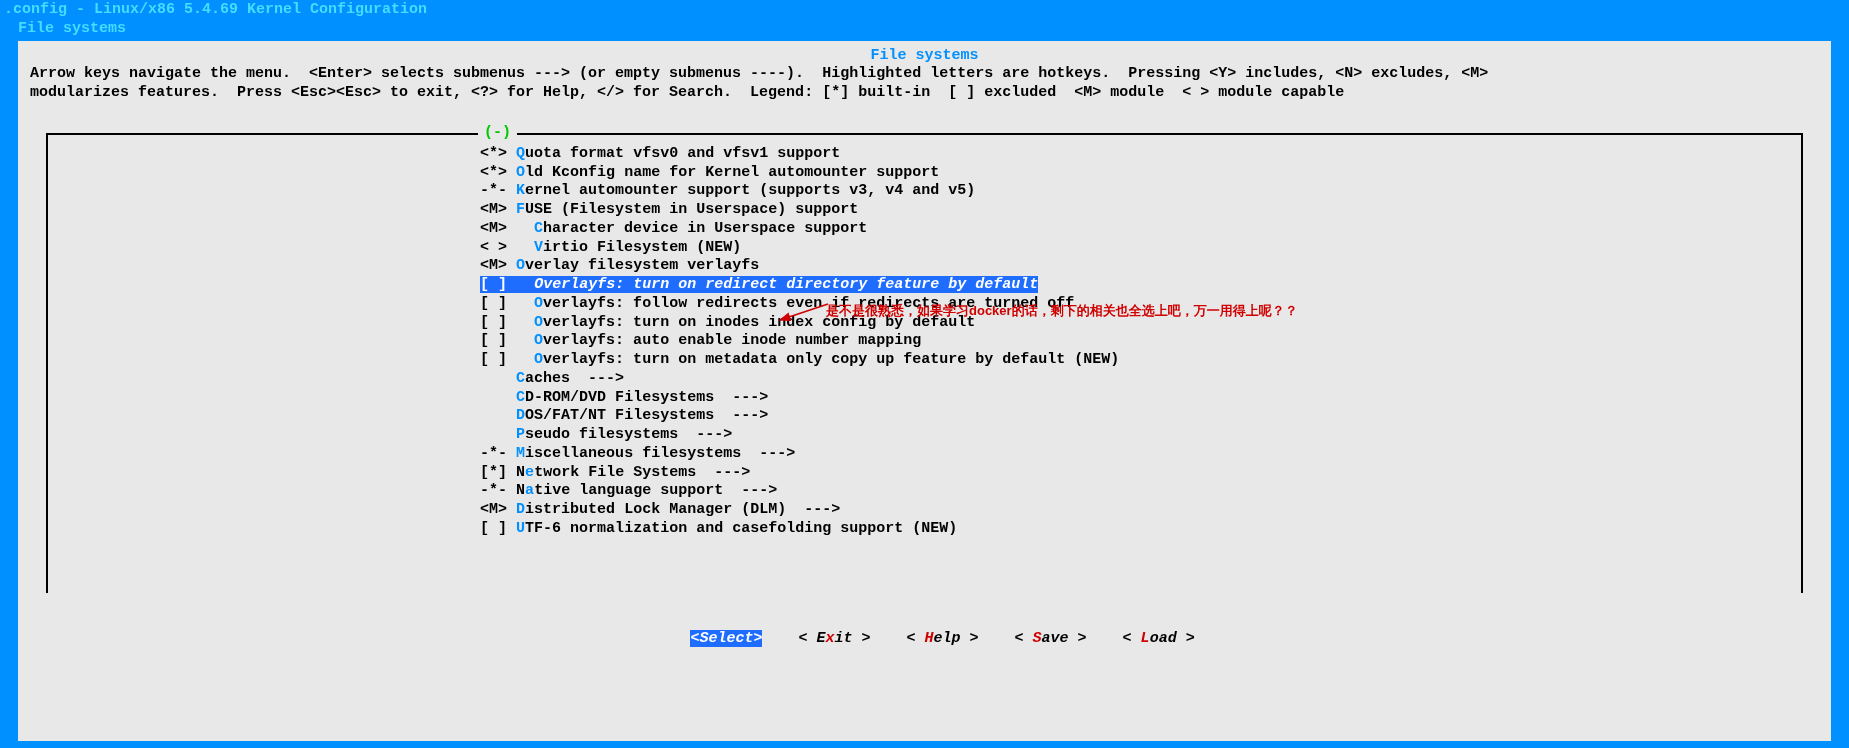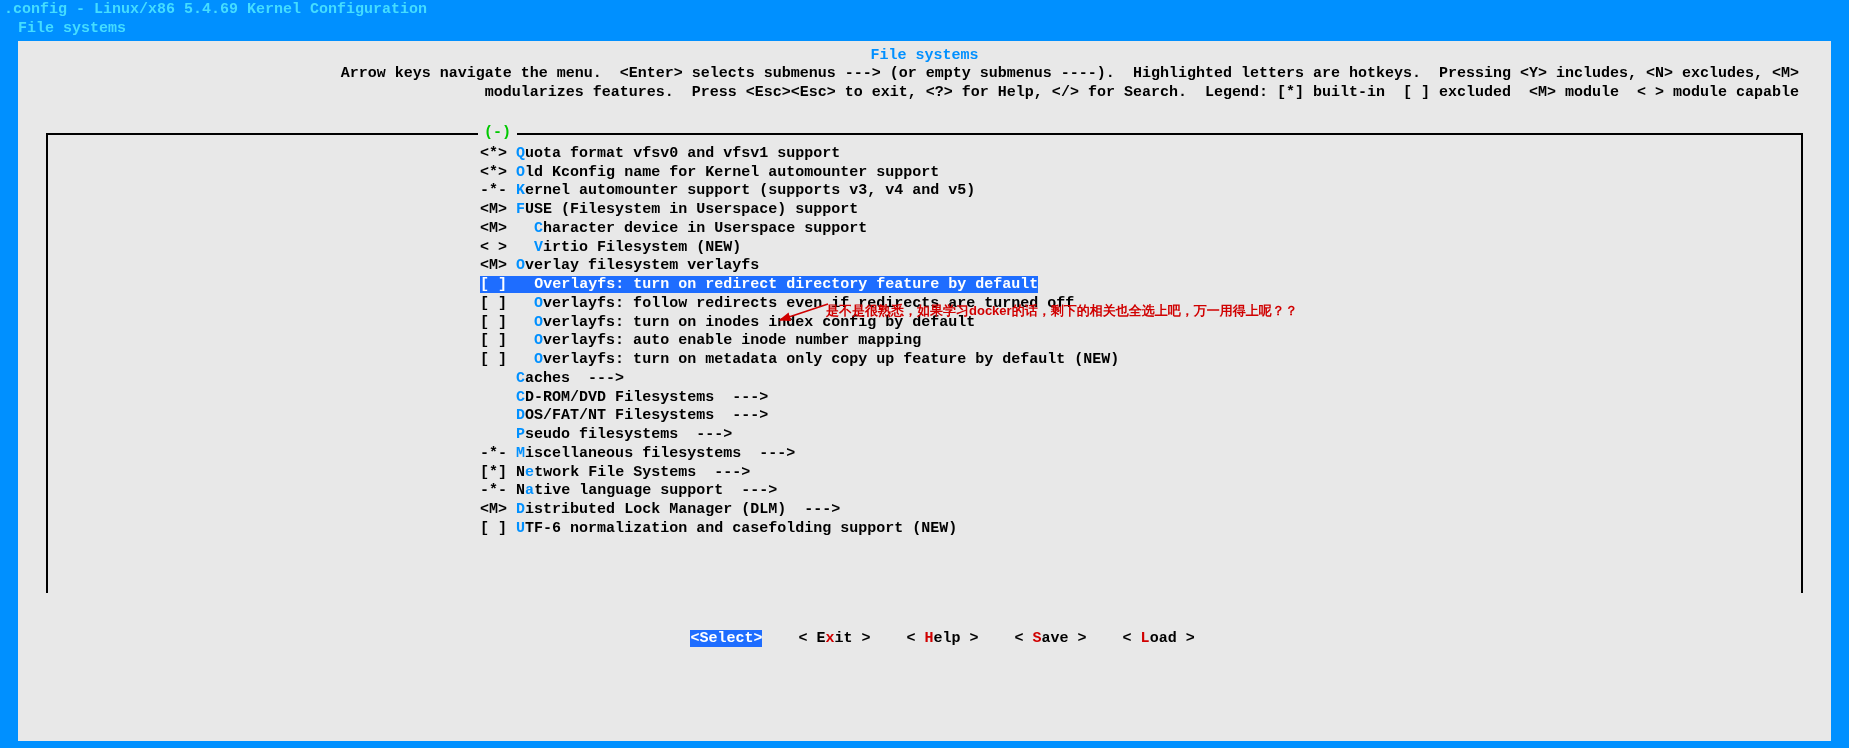--- a/index.html
+++ b/index.html
@@ -32,23 +32,22 @@
     min-height: 700px;
     position: relative;
   }
   .subtitle {
     color: #0090ff;
     text-align: center;
     font-weight: bold;
   }
   .help-text {
     color: #000;
-    padding: 0 32px;
+    padding: 0 12px;
     white-space: pre-wrap;
-    text-align: right;
   }
   .menu-frame {
     border: 2px solid #000;
     border-bottom: none;
     margin: 30px 28px 0 28px;
     padding: 0;
     position: relative;
     min-height: 460px;
   }
   .scroll-indicator {
@@ -71,35 +70,36 @@
   .menu-row .ind {
     display: inline-block;
     white-space: pre;
   }
   .menu-row.selected {
     
   }
   .sel-wrap {
     background: #1e6dff;
     color: #fff;
+    font-style: italic;
   }
   .sel-wrap .hk { color: #fff; }
   .sel-box {
     background: #1e6dff;
     color: #fff;
   }
   .sel-box .green { color: #00e000; }
   .hk { color: #0090ff; font-weight: bold; }
   .button-bar {
     text-align: center;
     margin-top: 18px;
     white-space: pre;
     color: #000;
   }
-  .btn { display: inline; }
+  .btn { display: inline; font-style: italic; }
   .btn .hk { color: #d00000; }
   .btn-active {
     background: #1e6dff;
     color: #fff;
   }
   .annotation {
     position: absolute;
     color: #d00000;
     font-family: "Microsoft YaHei", sans-serif;
     font-size: 13px;

